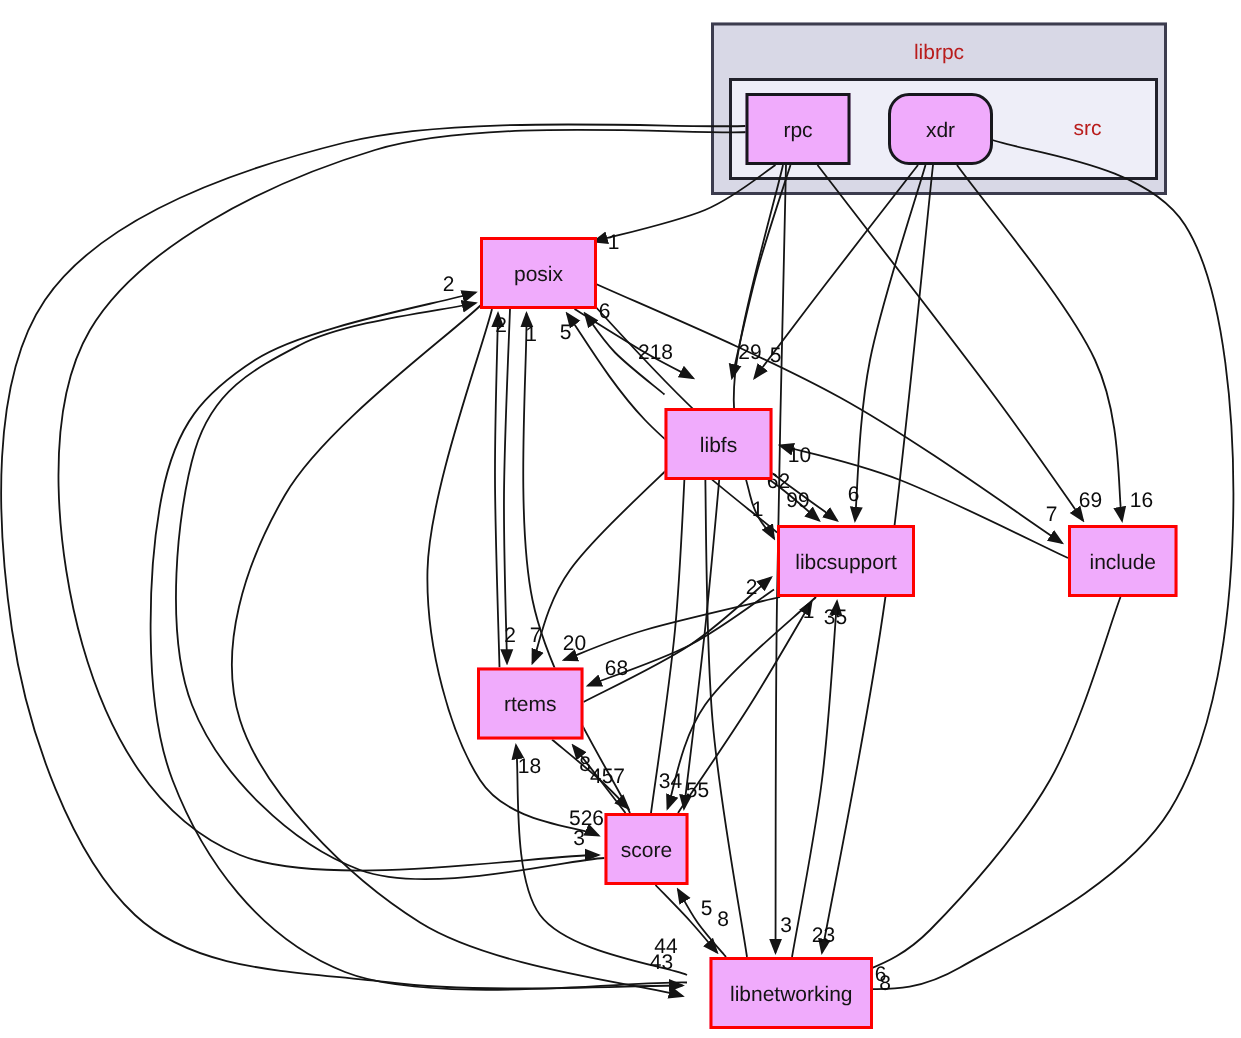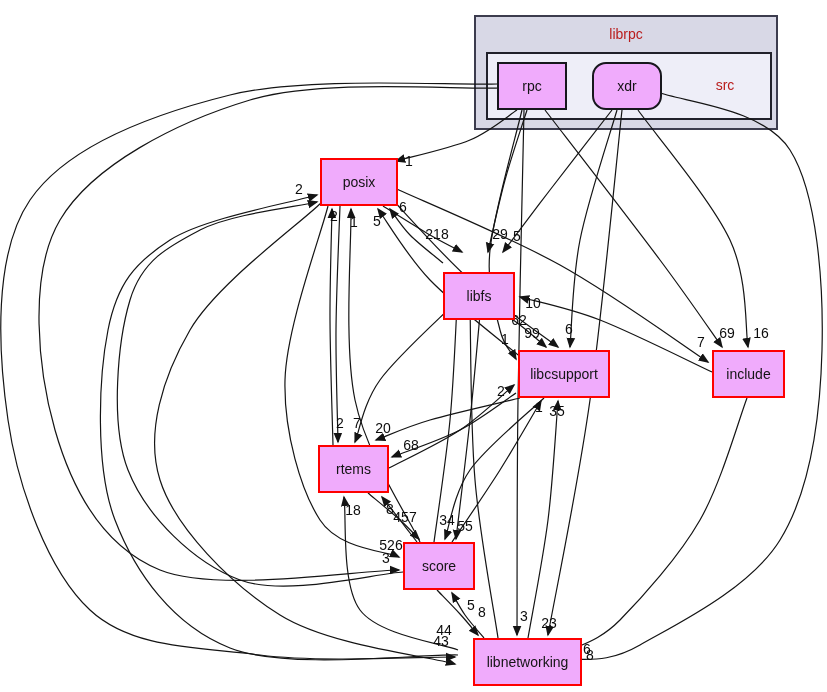--- a/index.html
+++ b/index.html
@@ -139,17 +139,17 @@
   </svg>
 
   <div id="node-layer">
       <div class="node dir" style="left: 497px; top: 62px; width: 70px; height: 48px;">rpc</div>
       <div class="node dir" style="left: 592px; top: 62px; width: 70px; height: 48px; border-radius: 14px;">xdr</div>
       <div class="node red" style="left: 320px; top: 158px; width: 78px; height: 48px; text-align: right;">posix</div>
       <div class="node red" style="left: 443px; top: 272px; width: 72px; height: 48px;">libfs</div>
       <div class="node red" style="left: 518px; top: 350px; width: 92px; height: 48px;">libcsupport</div>
       <div class="node red" style="left: 712px; top: 350px; width: 73px; height: 48px; text-align: right;">include</div>
       <div class="node red" style="left: 318px; top: 445px; width: 71px; height: 48px;">rtems</div>
-      <div class="node red" style="left: 403px; top: 542px; width: 72px; height: 48px;">score</div>
+      <div class="node red" style="left: 403px; top: 542px; width: 56px; height: 48px;">score</div>
       <div class="node red" style="left: 458px; top: 638px; width: 109px; height: 48px; margin-left: 15px;">libnetworking</div>
     </div>
 
 </div>
 
 </body></html>

